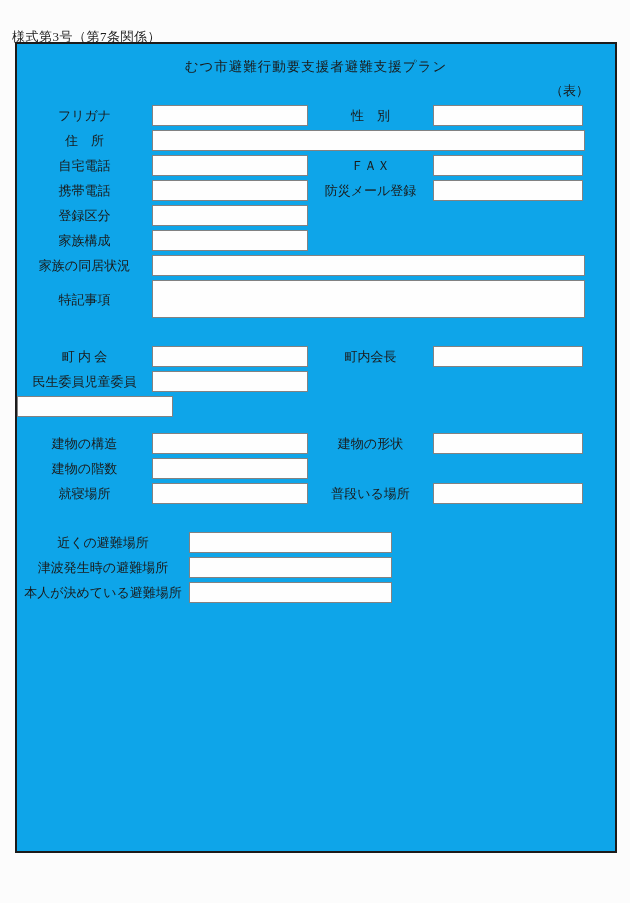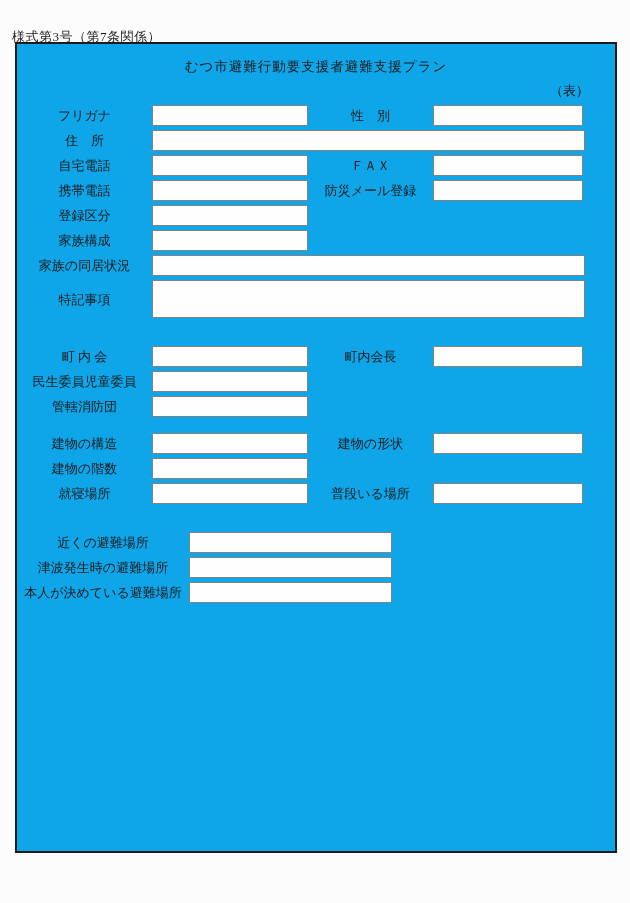--- a/index.html
+++ b/index.html
@@ -129,21 +129,20 @@
       <div class="lab lab-a">町 内 会</div>
       <div class="bx bx-s"></div>
       <div class="lab lab-mid">町内会長</div>
       <div class="bx bx-r"></div>
     </div>
     <div class="row">
       <div class="lab lab-a">民生委員児童委員</div>
       <div class="bx bx-s"></div>
     </div>
     <div class="row">
-      <div class="lab lab-a">管轄消防団</div>
       <div class="bx bx-s"></div>
     </div>
   </div>
 
   <div class="gap"></div>
 
   <div>
     <div class="row">
       <div class="lab lab-a">建物の構造</div>
       <div class="bx bx-s"></div>

